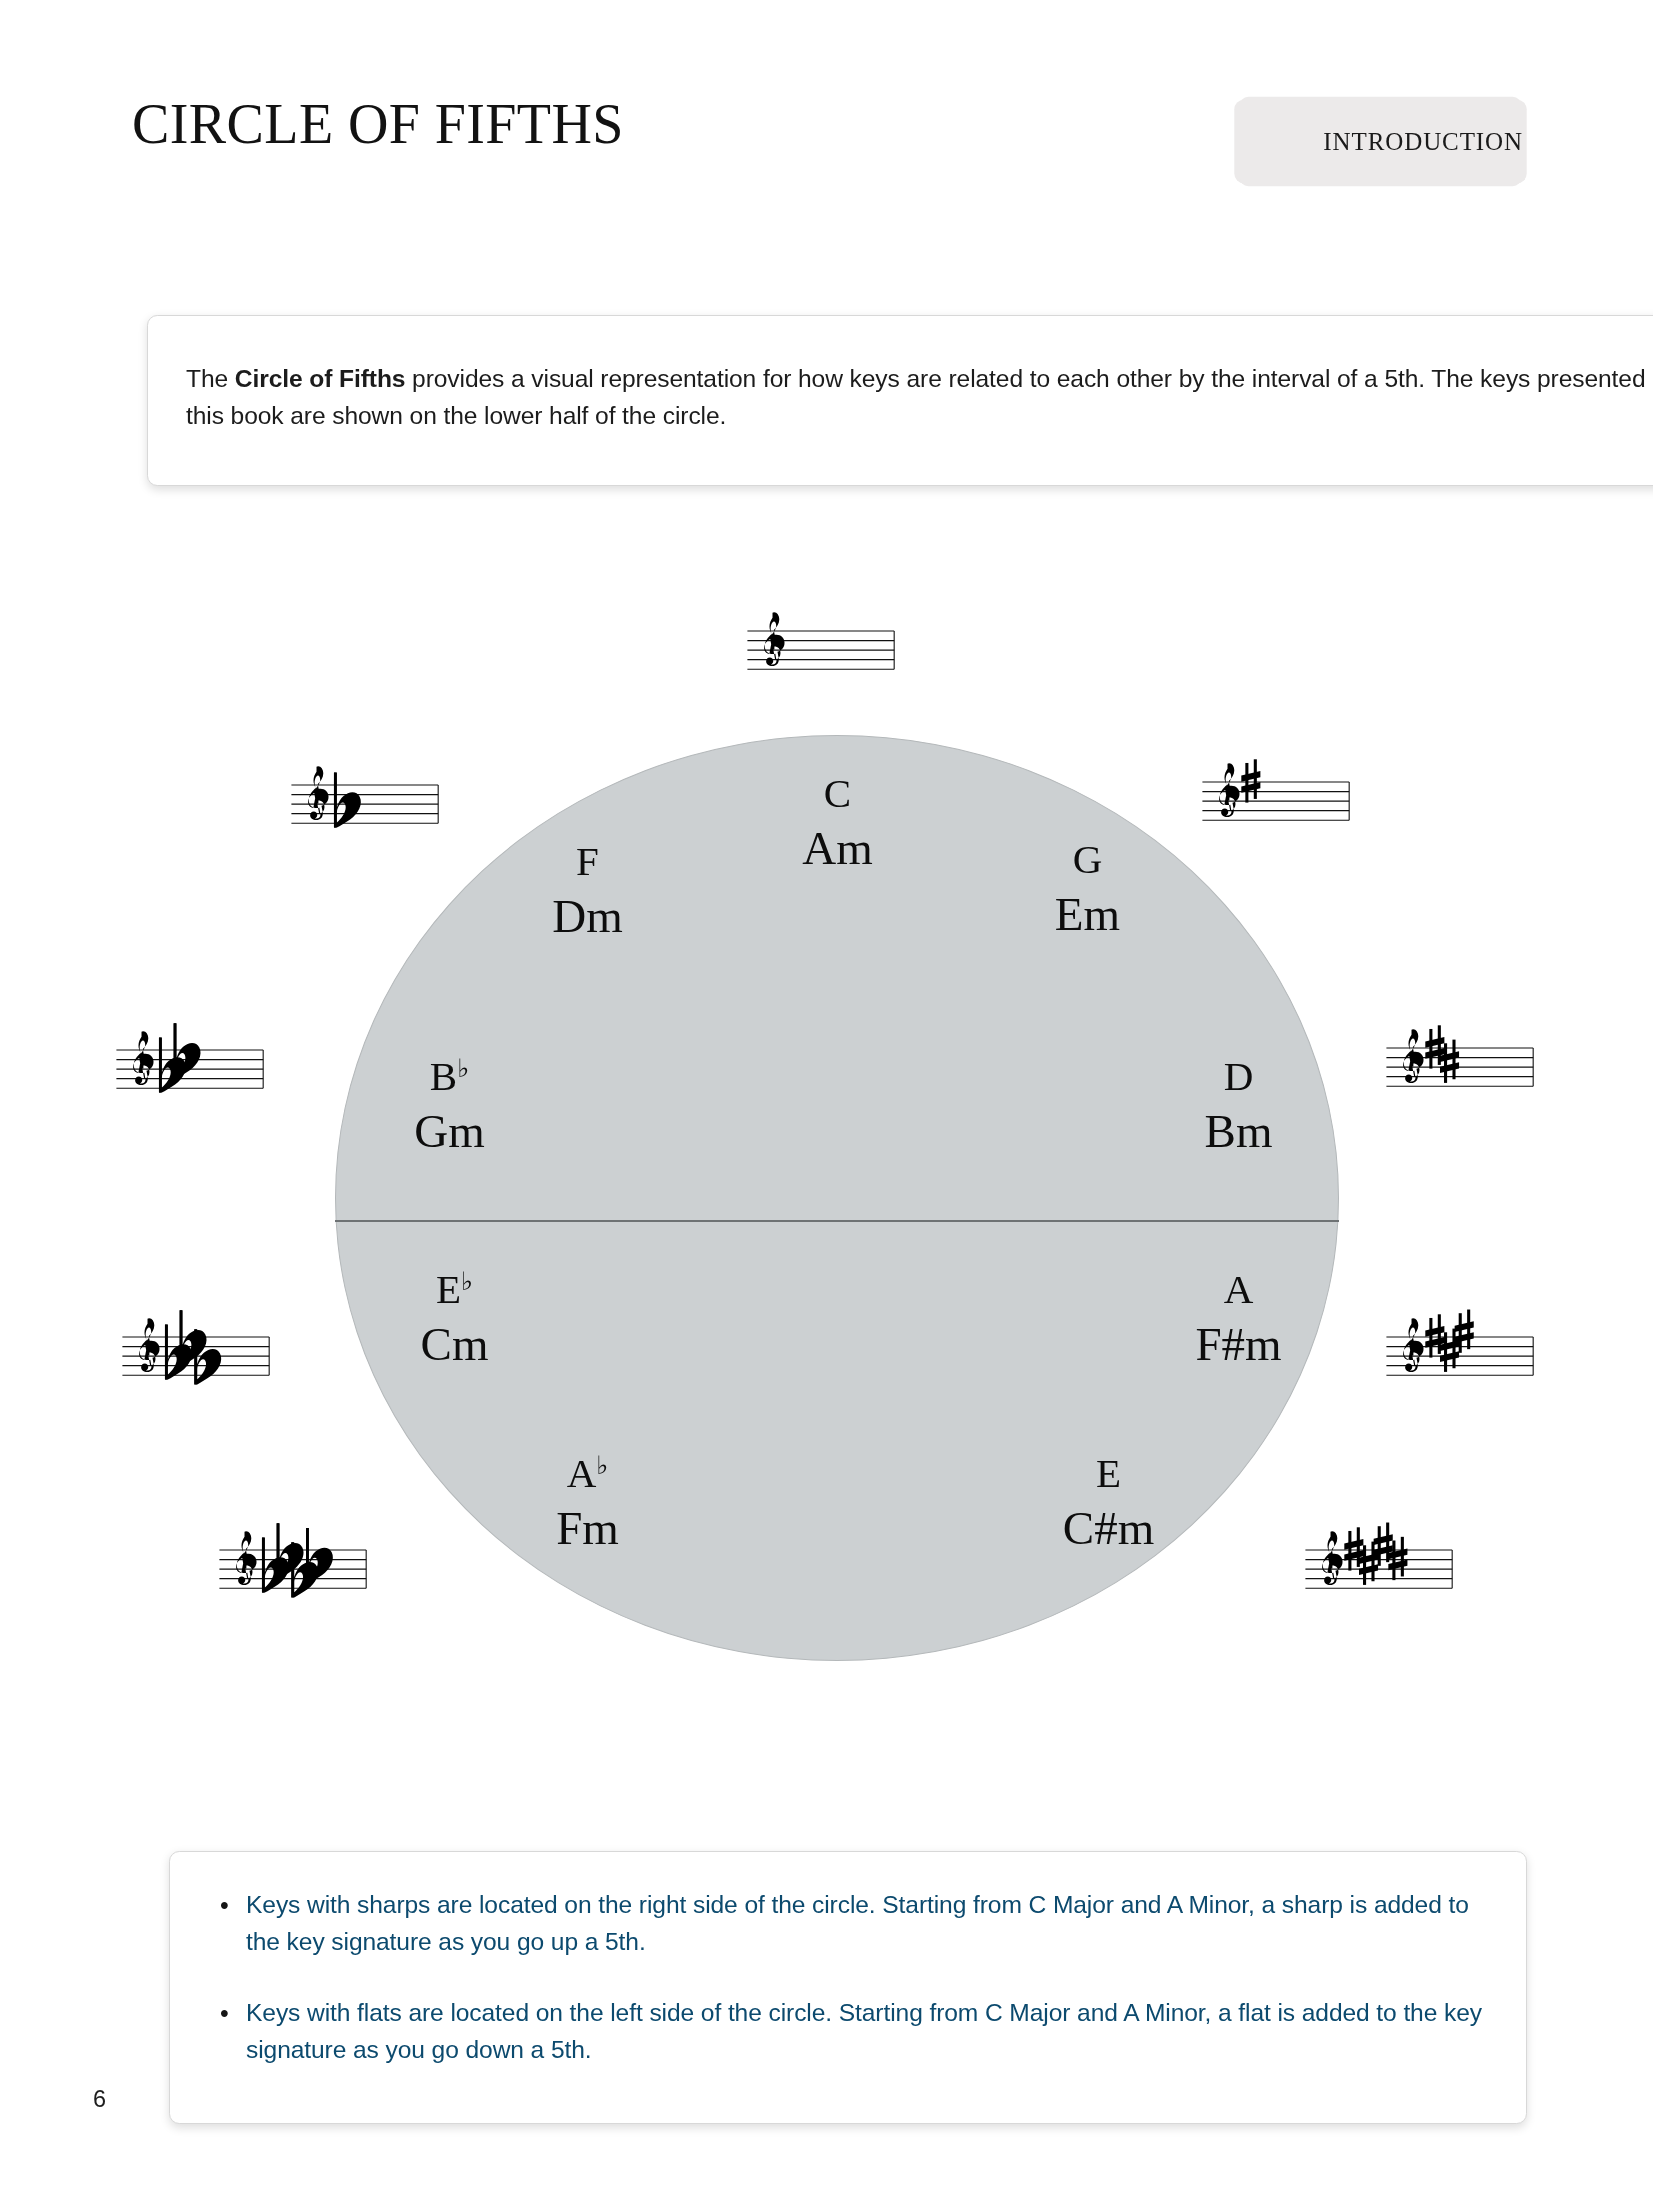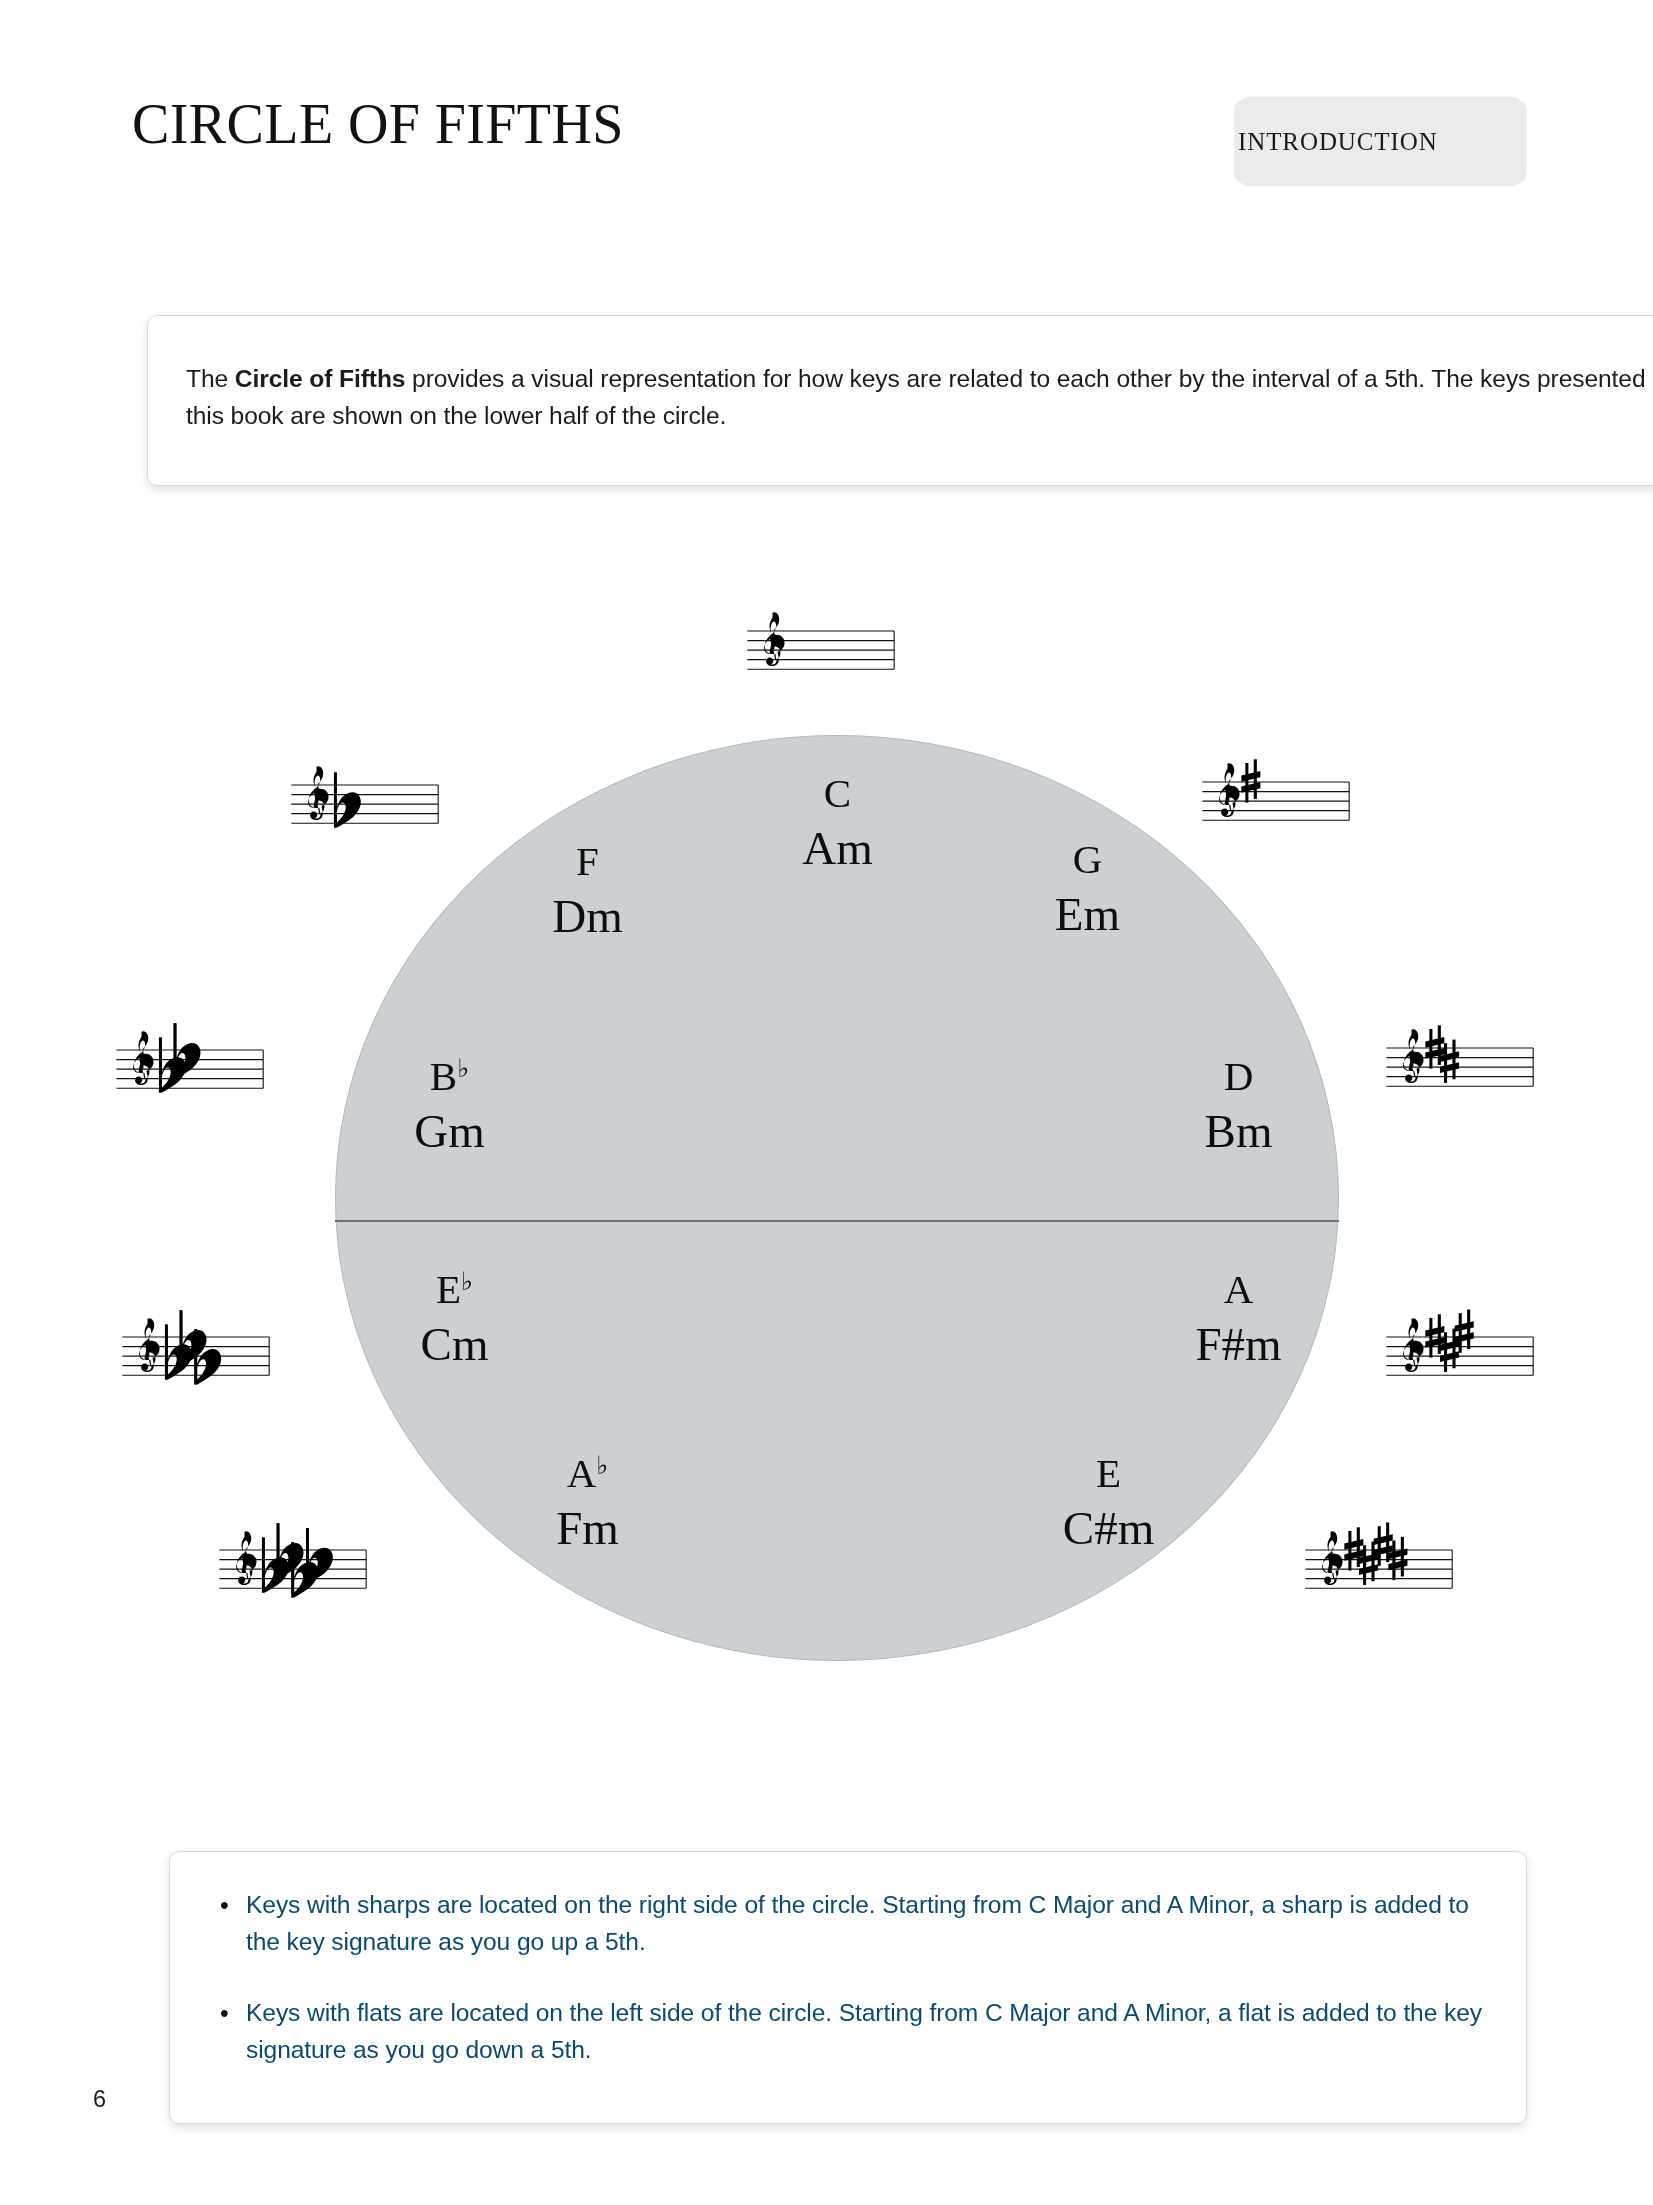--- a/index.html
+++ b/index.html
@@ -43,21 +43,21 @@
   #section-badge {
     position: absolute;
     right: 131px;
     top: 99px;
     min-width: 285px;
     height: 85px;
     background: #eceaea;
     border-radius: 10.3px;
     display: flex;
     align-items: center;
-    justify-content: flex-start;
+    justify-content: flex-end;
     box-shadow:
        -4.4px 0 0 -0.7px #eceaea,
         4.4px 0 0 -0.7px #eceaea,
         0 -3.7px 0 -1.5px #eceaea,
         0 3.7px 0 -1.5px #eceaea;
   }
   #section-badge-label {
     font-family: "Liberation Serif", serif;
     font-size: 25px;
     letter-spacing: 0.9px;

